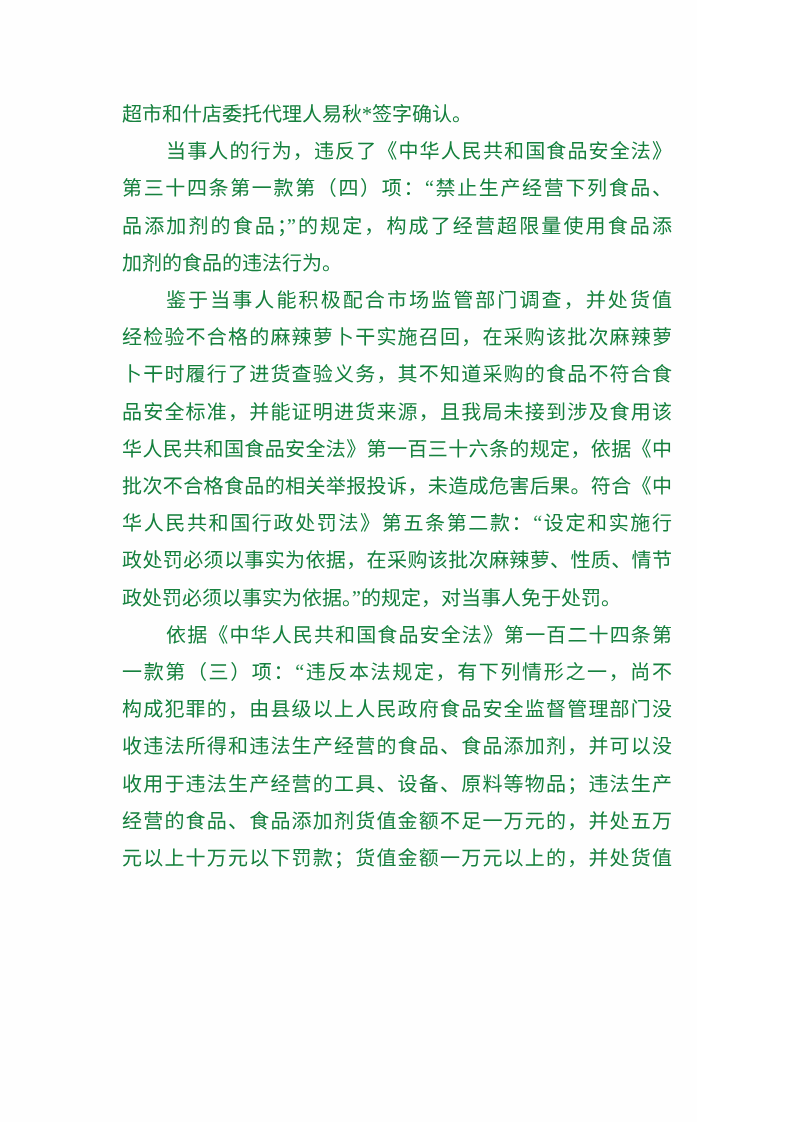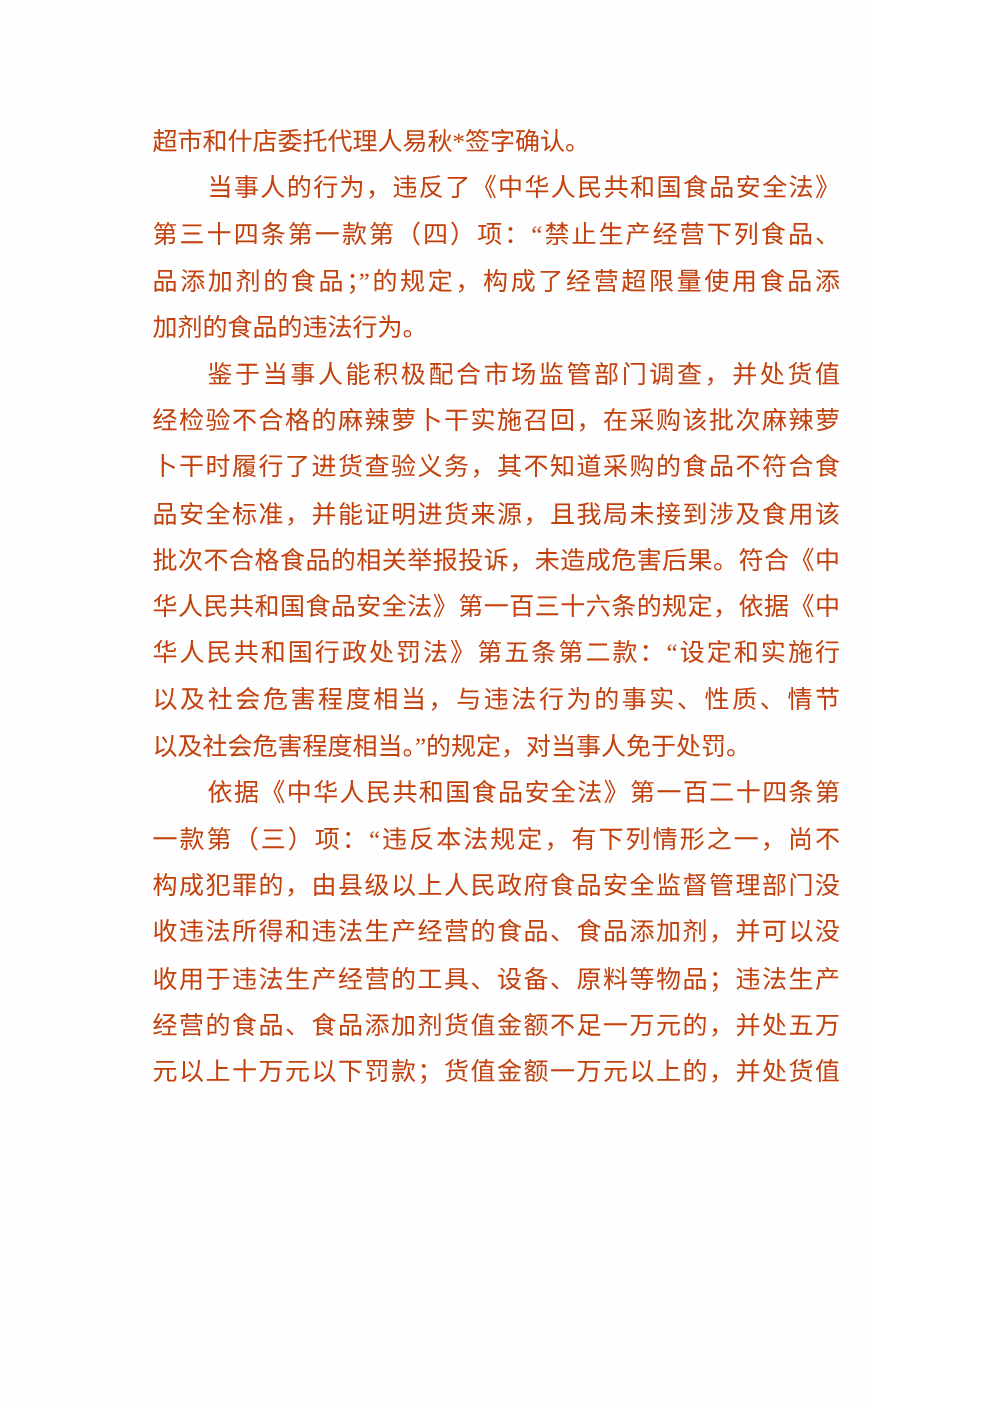--- a/index.html
+++ b/index.html
@@ -7,21 +7,21 @@
     padding: 0;
     background: #ffffff;
   }
   .page {
     position: relative;
     width: 697px;
     height: 1122px;
     background: #fefefe;
     overflow: hidden;
     font-family: "Liberation Serif", "DejaVu Serif", serif;
-    color: #c2410c;
+    color: #15803d;
   }
   .text-block {
     position: absolute;
     left: 122px;
     top: 96px;
     width: 550px;
     font-size: 20px;
     line-height: 37.2px;
     letter-spacing: 0;
   }
@@ -44,25 +44,25 @@
   <div class="text-block">
       <div class="line">超市和什店委托代理人易秋*签字确认。</div>
       <div class="line just indent">当事人的行为，违反了《中华人民共和国食品安全法》</div>
       <div class="line just">第三十四条第一款第（四）项：“禁止生产经营下列食品、</div>
       <div class="line just">品添加剂的食品；”的规定，构成了经营超限量使用食品添</div>
       <div class="line">加剂的食品的违法行为。</div>
       <div class="line just indent">鉴于当事人能积极配合市场监管部门调查，并处货值</div>
       <div class="line just">经检验不合格的麻辣萝卜干实施召回，在采购该批次麻辣萝</div>
       <div class="line just">卜干时履行了进货查验义务，其不知道采购的食品不符合食</div>
       <div class="line just">品安全标准，并能证明进货来源，且我局未接到涉及食用该</div>
+      <div class="line just">华人民共和国食品安全法》第一百三十六条的规定，依据《中</div>
       <div class="line just">批次不合格食品的相关举报投诉，未造成危害后果。符合《中</div>
-      <div class="line just">华人民共和国食品安全法》第一百三十六条的规定，依据《中</div>
       <div class="line just">华人民共和国行政处罚法》第五条第二款：“设定和实施行</div>
-      <div class="line just">以及社会危害程度相当，与违法行为的事实、性质、情节</div>
-      <div class="line">以及社会危害程度相当。”的规定，对当事人免于处罚。</div>
+      <div class="line just">政处罚必须以事实为依据，在采购该批次麻辣萝、性质、情节</div>
+      <div class="line">政处罚必须以事实为依据。”的规定，对当事人免于处罚。</div>
       <div class="line just indent">依据《中华人民共和国食品安全法》第一百二十四条第</div>
       <div class="line just">一款第（三）项：“违反本法规定，有下列情形之一，尚不</div>
       <div class="line just">构成犯罪的，由县级以上人民政府食品安全监督管理部门没</div>
       <div class="line just">收违法所得和违法生产经营的食品、食品添加剂，并可以没</div>
       <div class="line just">收用于违法生产经营的工具、设备、原料等物品；违法生产</div>
       <div class="line just">经营的食品、食品添加剂货值金额不足一万元的，并处五万</div>
       <div class="line just">元以上十万元以下罚款；货值金额一万元以上的，并处货值</div>
     </div>
 </div>
 

